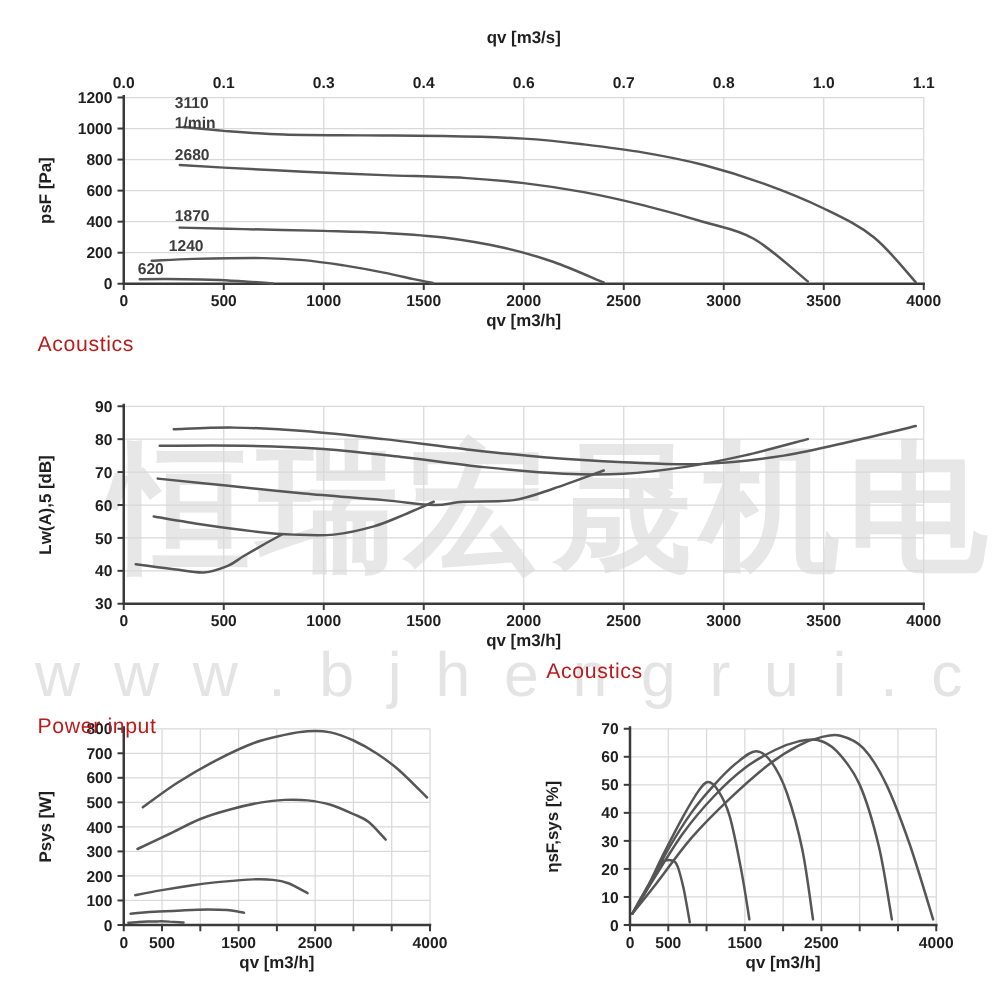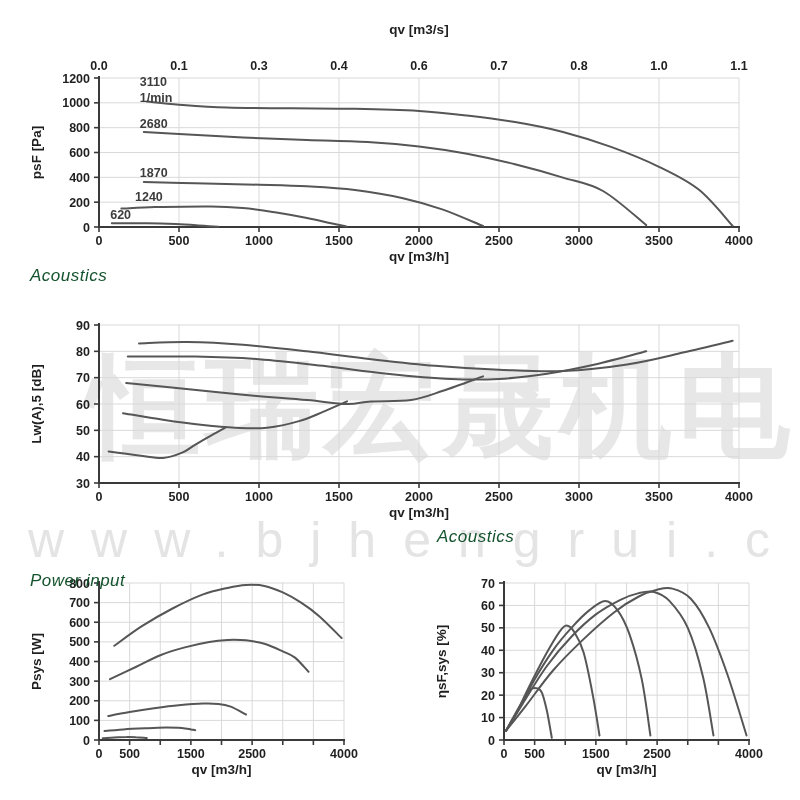--- a/index.html
+++ b/index.html
@@ -11,21 +11,21 @@
     position:absolute;left:88px;top:348px;width:720px;height:130px;
     font-size:112px;font-weight:bold;letter-spacing:6px;line-height:118px;
     color:#e7e7e7;white-space:nowrap;z-index:0;user-select:none;
   }
   .watermark-url{
     position:absolute;left:28px;top:508px;width:780px;height:70px;
     font-size:50px;font-weight:400;letter-spacing:27px;line-height:64px;
     color:#e4e4e4;white-space:nowrap;z-index:0;user-select:none;
   }
   .heading{
-    position:absolute;z-index:2;font-size:17px;color:#14532d;letter-spacing:0.5px;font-style:italic;
+    position:absolute;z-index:2;font-size:17px;color:#b91c1c;letter-spacing:0.5px;
   }
   #h-acoustics{left:30px;top:266px;}
   #h-power{left:30px;top:527px;margin-top:44px;}
   #h-eff{left:437px;top:527px;}
   #charts{position:absolute;left:0;top:0;z-index:1;}
 </style>
 </head>
 <body>
 
 <div class="page">

